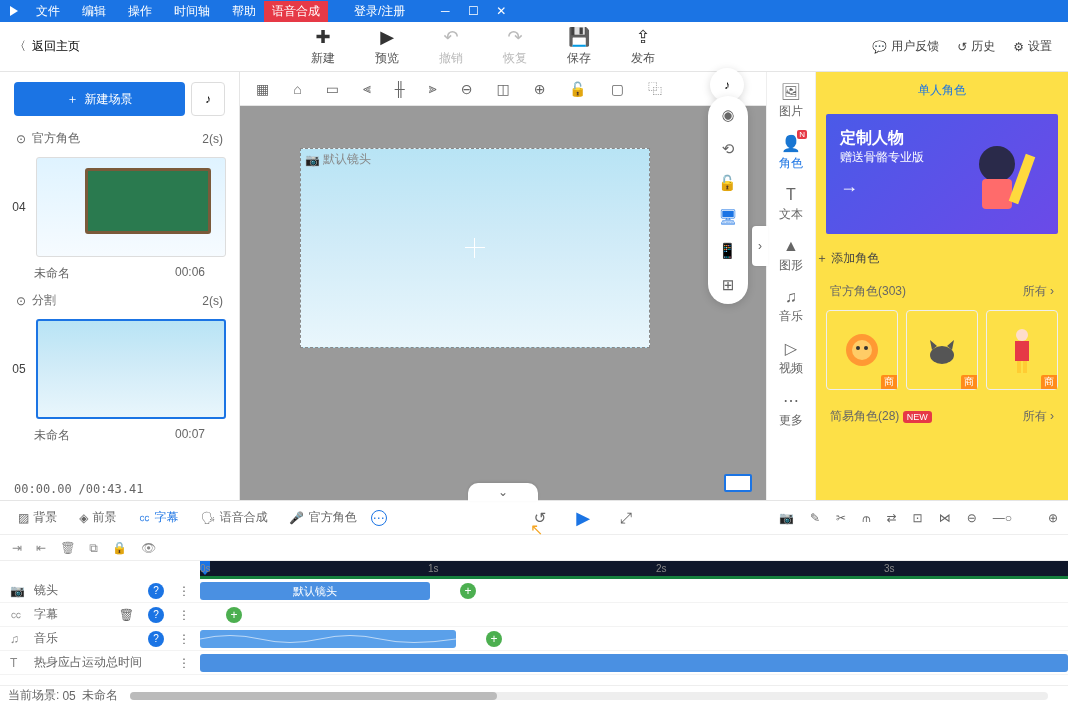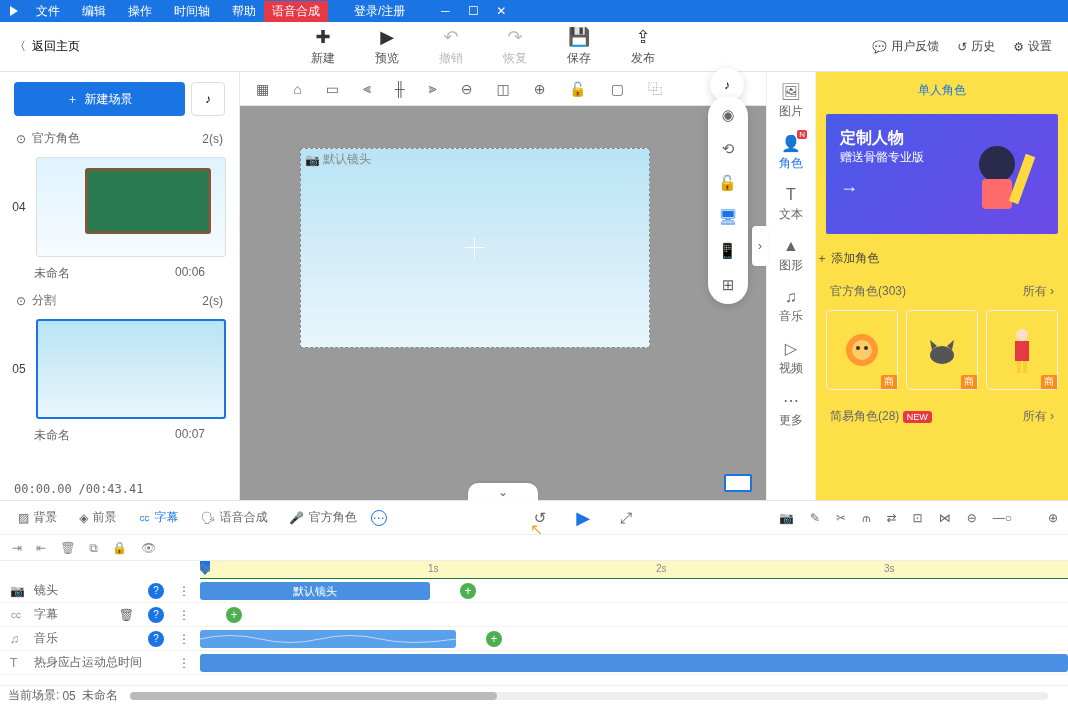--- a/index.html
+++ b/index.html
@@ -82,21 +82,21 @@
 .tltabs{height:34px;display:flex;align-items:center;border-bottom:1px solid #eee;padding:0 10px;gap:6px}
 .tltab{display:flex;align-items:center;gap:4px;padding:4px 8px;cursor:pointer;color:#666}
 .tltab.sel{color:#1b74e4}
 .tlcenter{flex:1;display:flex;justify-content:center;gap:30px;align-items:center}
 .tlcenter span{cursor:pointer;color:#666;font-size:15px}
 .tlright{display:flex;gap:16px;align-items:center}
 .tlright span{cursor:pointer;color:#666}
 .tlicons{height:26px;display:flex;align-items:center;gap:14px;padding:0 12px;border-bottom:1px solid #eee;color:#888}
 .tlicons span{cursor:pointer}
 .tlicons .spacer{flex:1}
-.ruler{height:18px;position:relative;background:#fef9c3;border-bottom:1px solid #15803d;margin-left:200px}
+.ruler{height:18px;position:relative;background:#0f172a;border-bottom:3px solid #15803d;margin-left:200px}
 .ruler .tick{position:absolute;top:2px;font-size:10px;color:#888}
 .playhead{position:absolute;left:0;top:0;width:10px;height:14px;background:#1b74e4;clip-path:polygon(0 0,100% 0,100% 60%,50% 100%,0 60%)}
 .tracks{flex:1;overflow:hidden}
 .track{height:24px;display:flex;align-items:center;border-bottom:1px solid #f3f3f3}
 .trackhead{width:200px;display:flex;align-items:center;gap:8px;padding:0 10px;color:#666}
 .trackhead .ico{width:16px;color:#888}
 .trackhead .help{margin-left:auto;width:16px;height:16px;border-radius:50%;background:#1b74e4;color:#fff;display:flex;align-items:center;justify-content:center;font-size:10px}
 .trackbody{flex:1;position:relative;height:100%}
 .clip{position:absolute;height:18px;top:3px;background:#4a90e2;border-radius:3px;color:#fff;font-size:11px;display:flex;align-items:center;justify-content:center}
 .clip.music{background:#5aa0ea}

